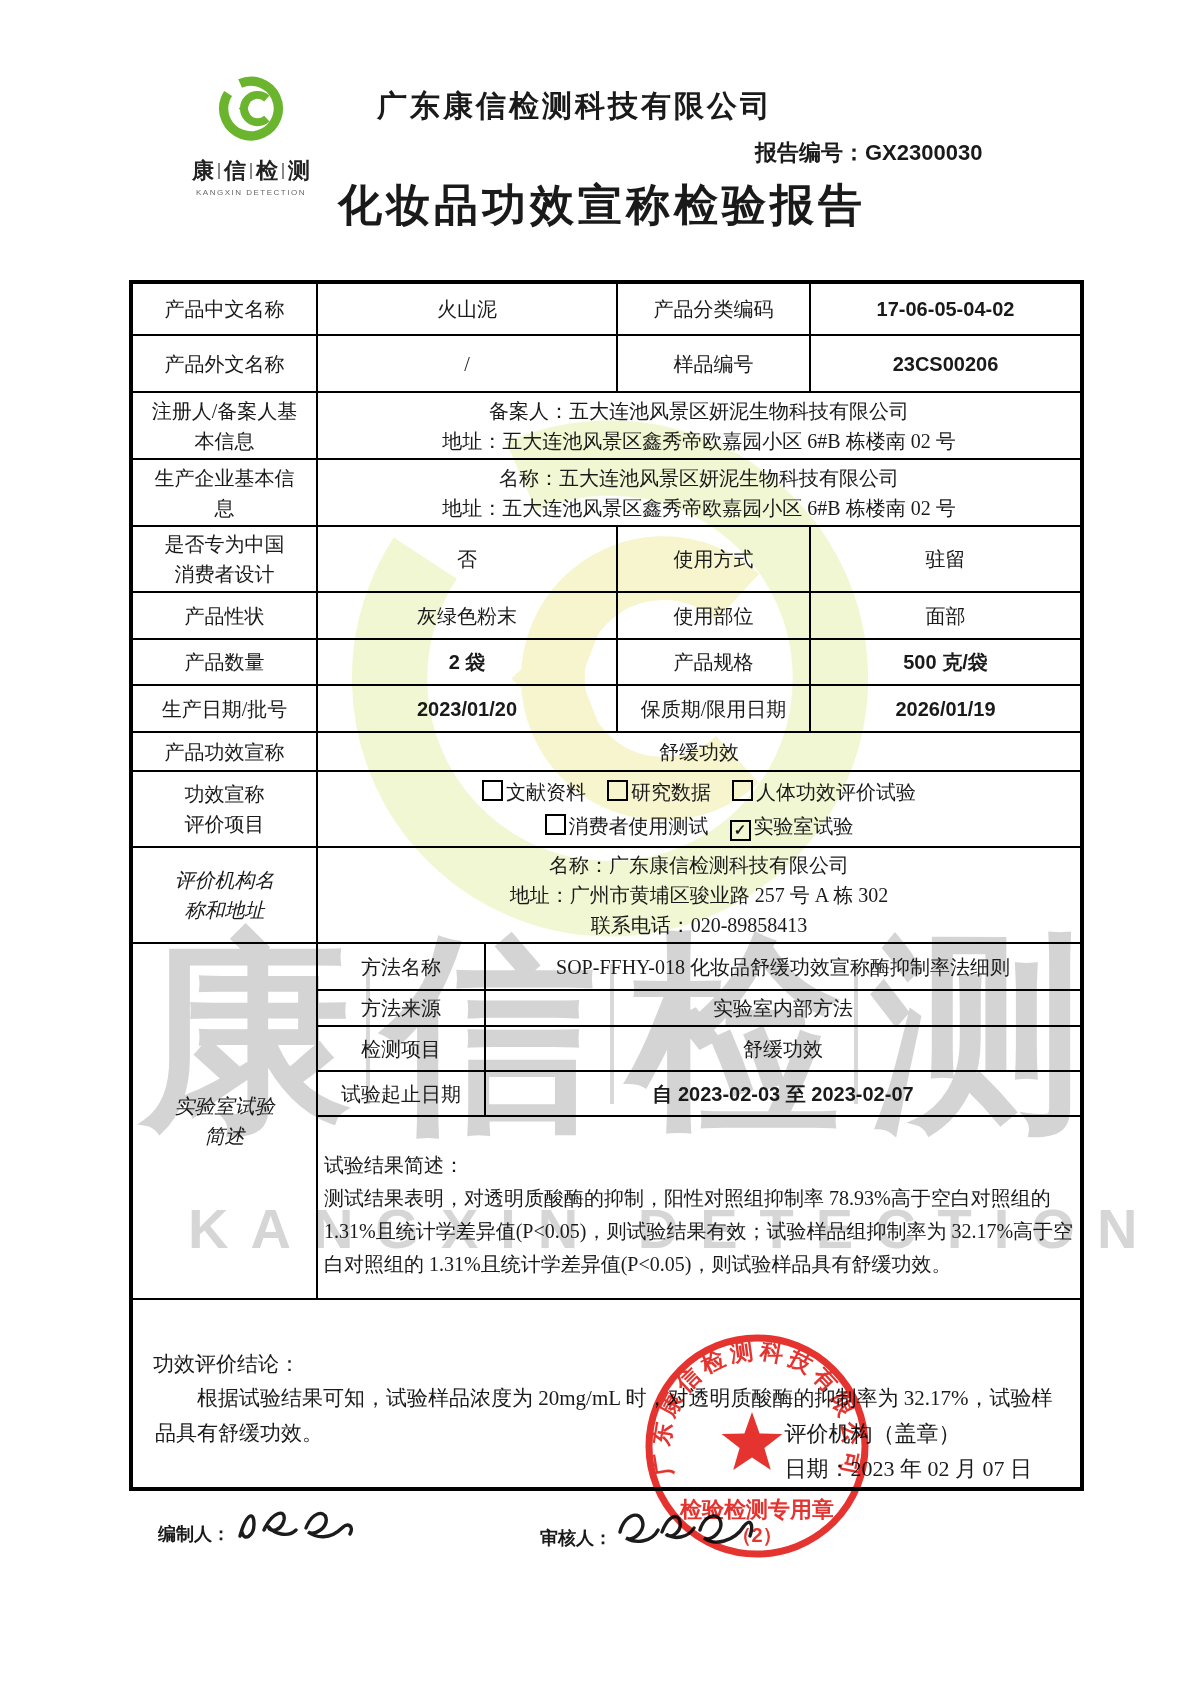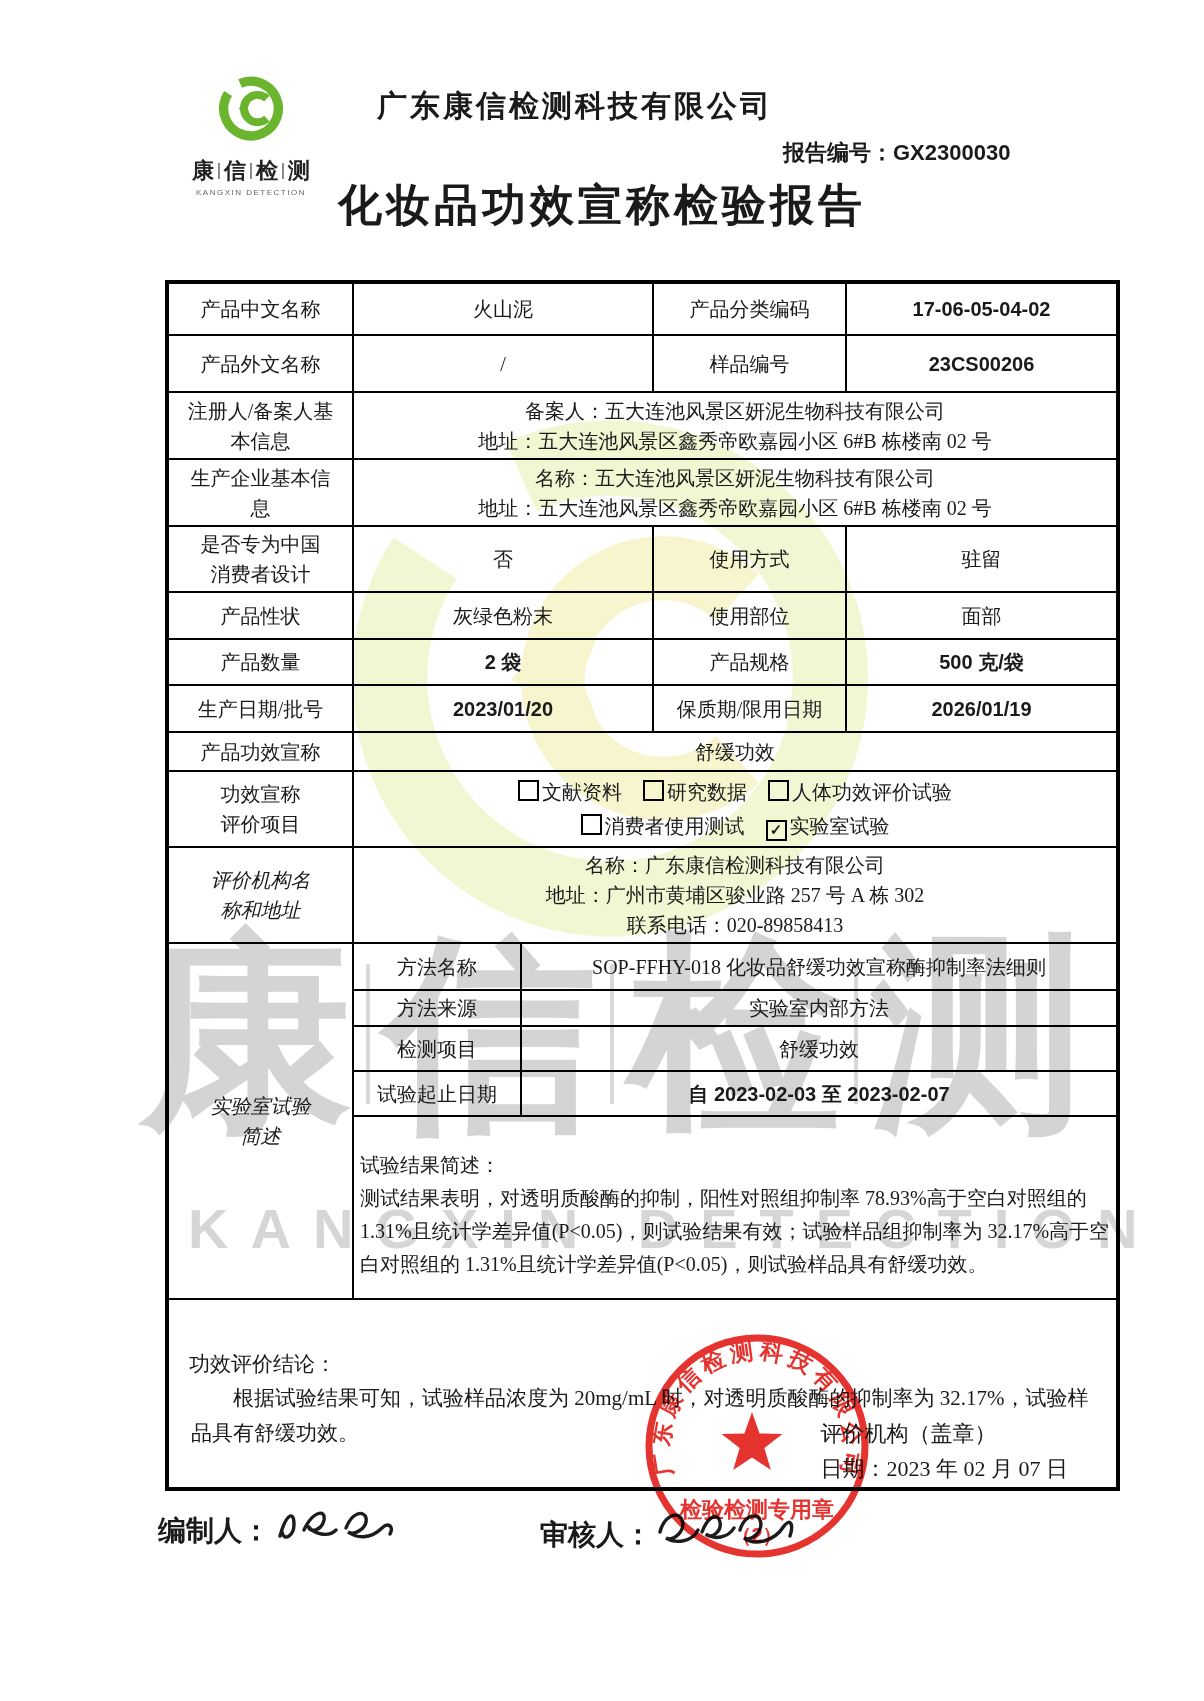--- a/index.html
+++ b/index.html
@@ -20,50 +20,50 @@
   
   .logo-box{position:absolute;left:176px;top:72px;width:150px;text-align:center;z-index:2;}
   .logo-cn{display:flex;justify-content:center;align-items:center;margin-top:4px;}
   .logo-cn span{font-size:22px;font-weight:bold;color:#222;
                 font-family:"Liberation Sans","DejaVu Sans",sans-serif;}
   .logo-cn i{display:inline-block;width:2px;height:16px;background:#8a8a8a;margin:0 4px;}
   .logo-en{font-size:8px;letter-spacing:1.5px;color:#666;margin-top:2px;
            font-family:"Liberation Sans",sans-serif;}
   .company{position:absolute;left:0;top:86px;width:1150px;text-align:center;font-size:30px;
            font-weight:bold;letter-spacing:3px;z-index:2;}
-  .report-no{position:absolute;left:755px;top:138px;font-size:22px;font-weight:bold;z-index:2;margin-left:28px;}
+  .report-no{position:absolute;left:755px;top:138px;font-size:22px;font-weight:bold;z-index:2;}
   .report-no .num{font-family:"Liberation Sans",sans-serif;}
   .doc-title{position:absolute;left:0;top:176px;width:1204px;text-align:center;font-size:44px;
              font-weight:bold;letter-spacing:4px;z-index:2;
              font-family:Liberation Mono, monospace;}
 
   
   table.main{position:absolute;left:129px;top:280px;border-collapse:collapse;z-index:1;
              table-layout:fixed;width:953px;background:transparent;}
-  table.main{border:4px solid #000;margin-left:36px;}
+  table.main{border:4px solid #000;}
   table.main td{border:2px solid #000;padding:2px 6px;text-align:center;vertical-align:middle;
                 font-size:20px;line-height:30px;overflow:hidden;}
   td.left{text-align:left;padding-left:18px;}
   td.vtop{vertical-align:top;}
   .num{font-family:"Liberation Sans","DejaVu Sans",sans-serif;font-weight:bold;letter-spacing:0;}
   .wrapbox{display:inline-block;line-height:30px;}
   .w150{width:152px;} .w130{width:132px;} .w110{width:112px;font-style:italic;} .w88{width:90px;}
   .chk{display:inline-block;width:17px;height:17px;border:2px solid #000;vertical-align:-2px;
        margin-right:3px;font-size:15px;line-height:15px;font-weight:bold;text-align:center;
        font-family:"Liberation Sans",sans-serif;}
   .evline{line-height:34px;}
   .evitem{margin:0 8px;white-space:nowrap;}
   .resbody{line-height:33px;text-align:left;}
   .concl-cell{position:relative;}
   .concl-title{padding:12px 0 0 14px;text-align:left;font-size:21px;}
   .concl-body{padding:2px 20px 0 16px;text-align:left;text-indent:2em;line-height:35px;font-size:21px;}
   .stamp-block{position:absolute;right:48px;top:116px;text-align:left;font-size:22px;line-height:35px;}
 
   
-  .footer-row{position:absolute;left:0;top:1502px;width:1204px;height:80px;z-index:2;font-size:28px;
+  .footer-row{position:absolute;left:0;top:1502px;width:1204px;height:80px;z-index:2;font-size:18px;
               font-weight:bold;}
   .sig-group{position:absolute;white-space:nowrap;}
   .sig-group svg{vertical-align:-14px;}
 
   
   .seal{position:absolute;left:643px;top:1332px;width:228px;height:228px;z-index:3;
         mix-blend-mode:multiply;opacity:.93;}
 </style>
 </head>
 <body>

